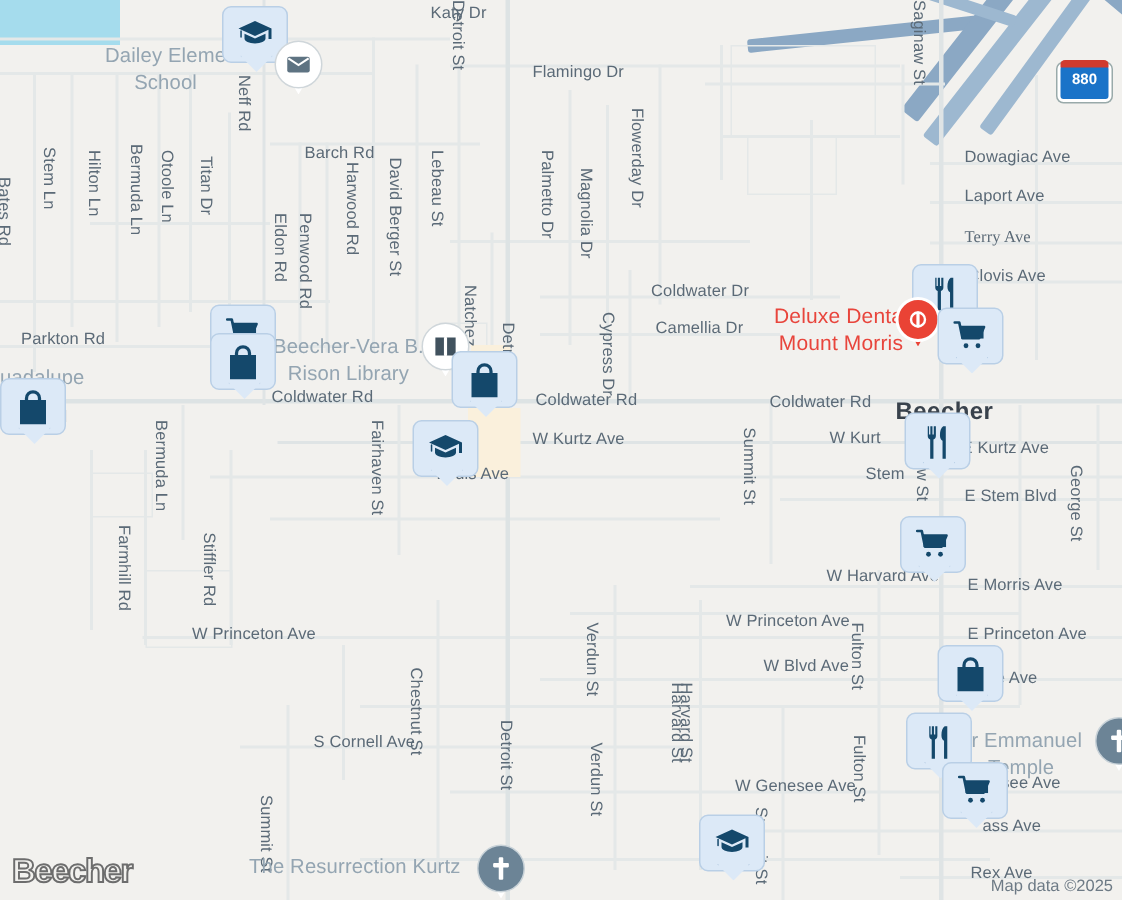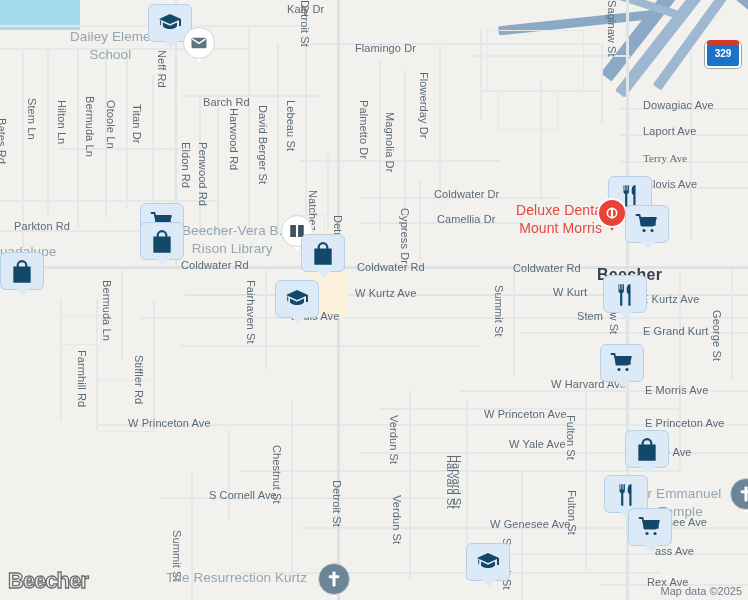--- a/index.html
+++ b/index.html
@@ -152,21 +152,21 @@
   <div class="blk" style="left:487px;top:30px;width:95px;height:60px;"></div>
   <div class="blk" style="left:498px;top:90px;width:58px;height:38px;"></div>
   <div class="blk" style="left:293px;top:215px;width:30px;height:30px;"></div>
   <div class="blk" style="left:60px;top:315px;width:40px;height:28px;"></div>
   <div class="blk" style="left:97px;top:380px;width:56px;height:50px;"></div>
   <div class="parcel" style="left:312px;top:272px;width:35px;height:46px;"></div>
   <div class="parcel" style="left:314px;top:230px;width:26px;height:30px;"></div>
 
   <div class="shield" style="left:705px;top:42px;">
     <div class="top"></div>
-    <span>329</span>
+    <span>880</span>
   </div>
 
   <div id="labels-h">
       <div class="lbl" style="left: 287px; top: 3px;">Katy Dr</div>
       <div class="lbl" style="left: 355px; top: 42px;">Flamingo Dr</div>
       <div class="lbl" style="left: 203px; top: 96px;">Barch Rd</div>
       <div class="lbl" style="left: 434px; top: 188px;">Coldwater Dr</div>
       <div class="lbl" style="left: 437px; top: 213px; text-align: right;">Camellia Dr</div>
       <div class="lbl" style="left: 14px; top: 220px;">Parkton Rd</div>
       <div class="lbl" style="left: 643px; top: 99px;">Dowagiac Ave</div>
@@ -175,27 +175,27 @@
       <div class="lbl" style="left: 645px; top: 178px;">Clovis Ave</div>
       <div class="lbl" style="left: 181px; top: 259px;">Coldwater Rd</div>
       <div class="lbl" style="left: 357px; top: 261px;">Coldwater Rd</div>
       <div class="lbl" style="left: 513px; top: 262px;">Coldwater Rd</div>
       <div class="lbl" style="left: 0px; top: 272px;">water Rd</div>
       <div class="lbl" style="left: 355px; top: 287px;">W Kurtz Ave</div>
       <div class="lbl" style="left: 553px; top: 286px;">W Kurt</div>
       <div class="lbl" style="left: 641px; top: 293px;">E Kurtz Ave</div>
       <div class="lbl" style="left: 291px; top: 310px;">Louis Ave</div>
       <div class="lbl" style="left: 577px; top: 310px;">Stem</div>
-      <div class="lbl" style="left: 643px; top: 325px;">E Grand Kurt</div>
+      <div class="lbl" style="left: 643px; top: 325px;">E Stem Blvd</div>
       <div class="lbl" style="left: 551px; top: 378px;">W Harvard Ave</div>
       <div class="lbl" style="left: 645px; top: 384px;">E Morris Ave</div>
       <div class="lbl" style="left: 128px; top: 417px;">W Princeton Ave</div>
       <div class="lbl" style="left: 484px; top: 408px;">W Princeton Ave</div>
       <div class="lbl" style="left: 645px; top: 417px;">E Princeton Ave</div>
-      <div class="lbl" style="left: 509px; top: 438px;">W Yale Ave</div>
+      <div class="lbl" style="left: 509px; top: 438px;">W Blvd Ave</div>
       <div class="lbl" style="left: 655px; top: 446px;">ale Ave</div>
       <div class="lbl" style="left: 209px; top: 489px;">S Cornell Ave</div>
       <div class="lbl" style="left: 490px; top: 518px;">W Genesee Ave</div>
       <div class="lbl" style="left: 655px; top: 516px;">nesee Ave</div>
       <div class="lbl" style="left: 655px; top: 545px;">ass Ave</div>
       <div class="lbl" style="left: 647px; top: 576px;">Rex Ave</div>
     </div>
   <div id="labels-v">
       <div class="lbl v" style="left: 8px; top: 118px; transform: rotate(90deg);">Bates Rd</div>
       <div class="lbl v" style="left: 38px; top: 98px; transform: rotate(90deg);">Stem Ln</div>

